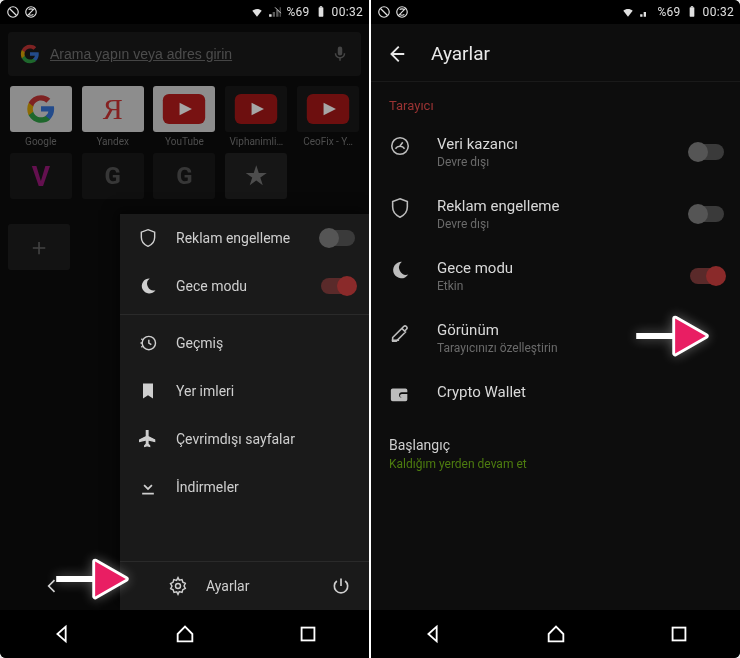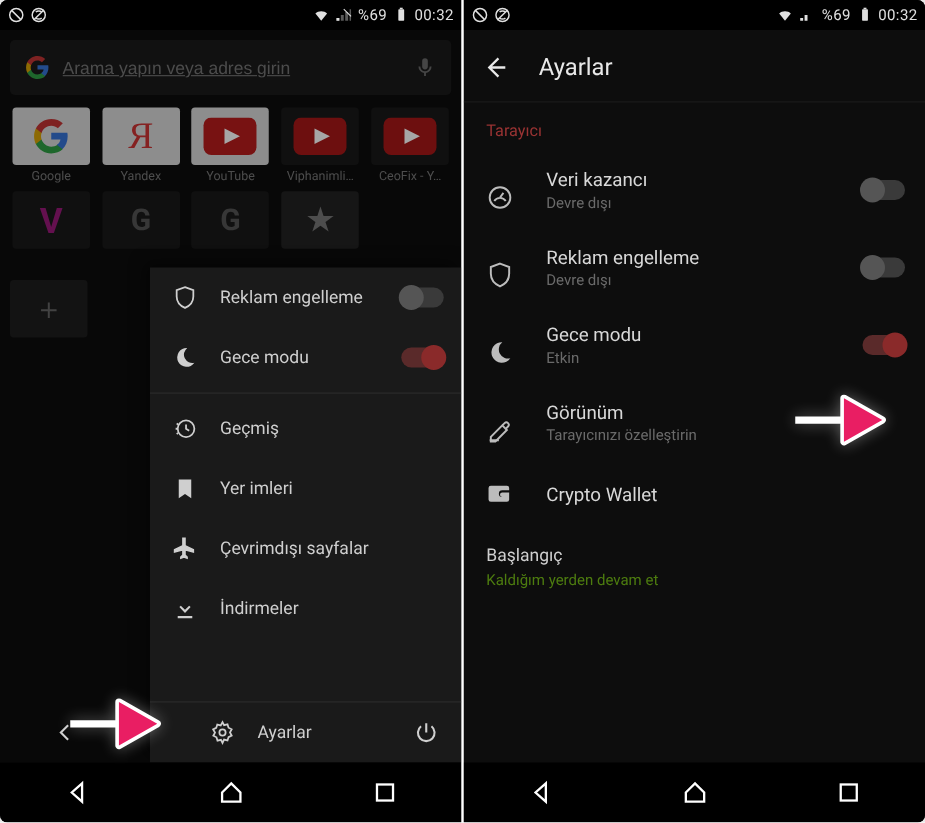--- a/index.html
+++ b/index.html
@@ -190,21 +190,21 @@
     position:absolute; left:22px; top: 6px;
     width:26px;height:18px;color:#4a4a4a;
   }
   .subrow-faint .faint-ic svg{width:100%;height:100%;}
   .section-label {
     padding: 18px 18px 8px 18px;
     font-size: 13px;
     color: #9a3333;
   }
   .srow {
-    display:flex; align-items:flex-end;
+    display:flex; align-items:flex-start;
     padding: 14px 30px 14px 18px;
     position:relative;
   }
   .srow .sicon { width:22px;height:22px;color:#bcbcbc; display:flex;align-items:center;justify-content:center; }
   .srow .sicon svg { width:100%;height:100%;}
   .srow .txtwrap { margin-left: 26px; display:flex; flex-direction:column; }
   .srow .t1 { font-size: 15px; color:#d8d8d8; }
   .srow .t2 { font-size: 12px; color:#6a6a6a; margin-top:2px; }
   .srow .toggle {
     position:absolute; right:16px; top:50%; transform:translateY(-50%);

